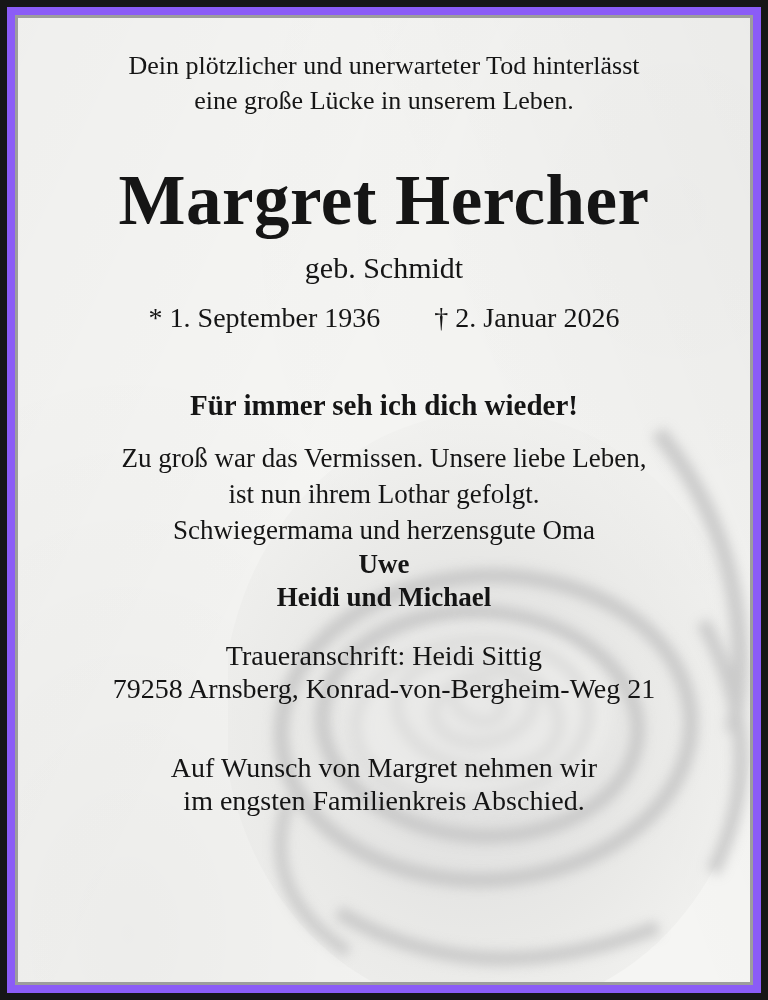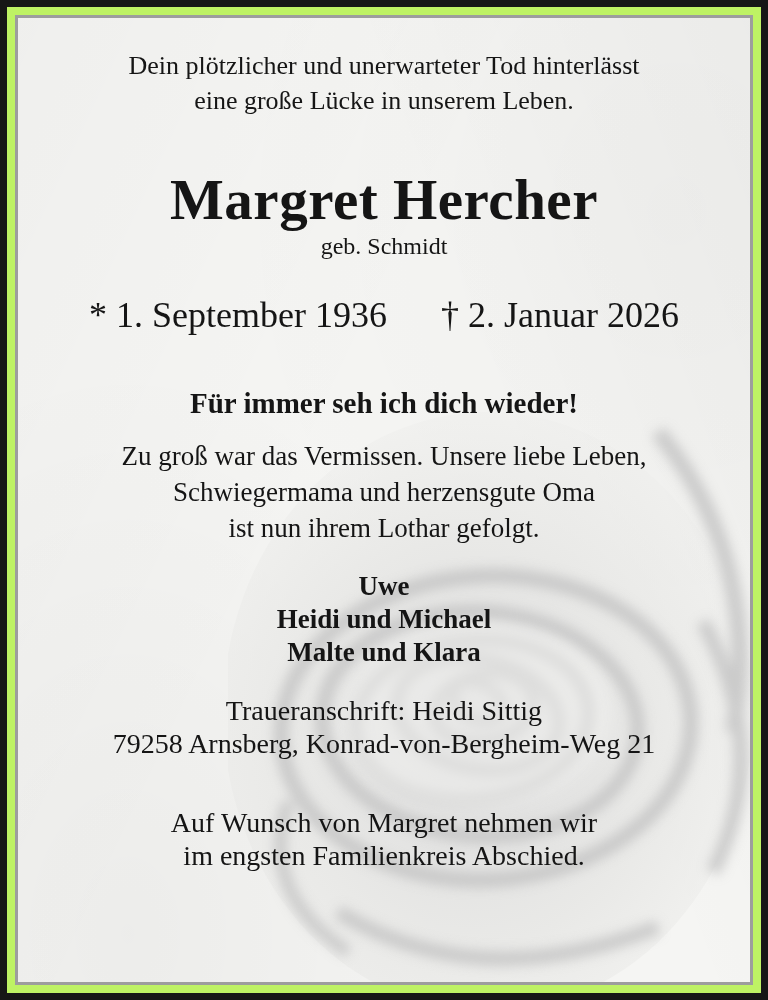--- a/index.html
+++ b/index.html
@@ -13,21 +13,21 @@
     width: 768px;
     height: 1000px;
     background: #ffffff;
     overflow: hidden;
   }
   .frame {
     position: absolute;
     inset: 0;
     box-sizing: border-box;
     border: 7px solid #161616;
-    background: #bef264;
+    background: #8b5cf6;
     padding: 8px;
   }
   .inner {
     position: relative;
     width: 100%;
     height: 100%;
     box-sizing: border-box;
     border: 3px solid #9d9d9d;
     background-color: #f5f5f3;
     background-image:
@@ -51,49 +51,50 @@
     text-align: center;
     color: #151515;
     padding-top: 30px;
   }
   .intro {
     font-size: 26px;
     line-height: 35px;
   }
   .name {
     margin: 52px 0 0 0;
-    font-size: 57px;
+    font-size: 71px;
     line-height: 60px;
     font-weight: bold;
     letter-spacing: 0.5px;
   }
   .maiden {
-    font-size: 24px;
+    margin-top: 22px;
+    font-size: 30px;
     line-height: 32px;
   }
   .dates {
-    margin-top: 36px;
-    font-size: 36px;
+    margin-top: 16px;
+    font-size: 28px;
     line-height: 35px;
   }
   .dates .birth { margin-right: 27px; }
   .dates .death { margin-left: 27px; }
   .motto {
     margin-top: 52px;
     font-size: 29px;
     line-height: 37px;
     font-weight: bold;
   }
   .body-text {
     margin-top: 16px;
     font-size: 27px;
     line-height: 36px;
   }
   .mourners {
-    margin-top: 24px;
+    margin-top: 0;
     font-size: 27px;
     line-height: 33px;
     font-weight: bold;
   }
   .address {
     margin-top: 25px;
     font-size: 28px;
     line-height: 33px;
   }
   .closing {
@@ -152,28 +153,27 @@
         <div class="maiden">geb. Schmidt</div>
 
         <div class="dates">
           <span class="birth">* 1. September 1936</span><span class="death">† 2. Januar 2026</span>
         </div>
 
         <div class="motto">Für immer seh ich dich wieder!</div>
 
         <div class="body-text">
           <div>Zu groß war das Vermissen. Unsere liebe Leben,</div>
+          <div>ist nun ihrem Lothar gefolgt.</div>
           <div>Schwiegermama und herzensgute Oma</div>
-          <div>ist nun ihrem Lothar gefolgt.</div>
         </div>
 
         <div class="mourners">
           <div>Uwe</div>
           <div>Heidi und Michael</div>
-          <div>Malte und Klara</div>
         </div>
 
         <div class="address">
           <div>Traueranschrift: Heidi Sittig</div>
           <div>79258 Arnsberg, Konrad-von-Bergheim-Weg 21</div>
         </div>
 
         <div class="closing">
           <div>Auf Wunsch von Margret nehmen wir</div>
           <div>im engsten Familienkreis Abschied.</div>

